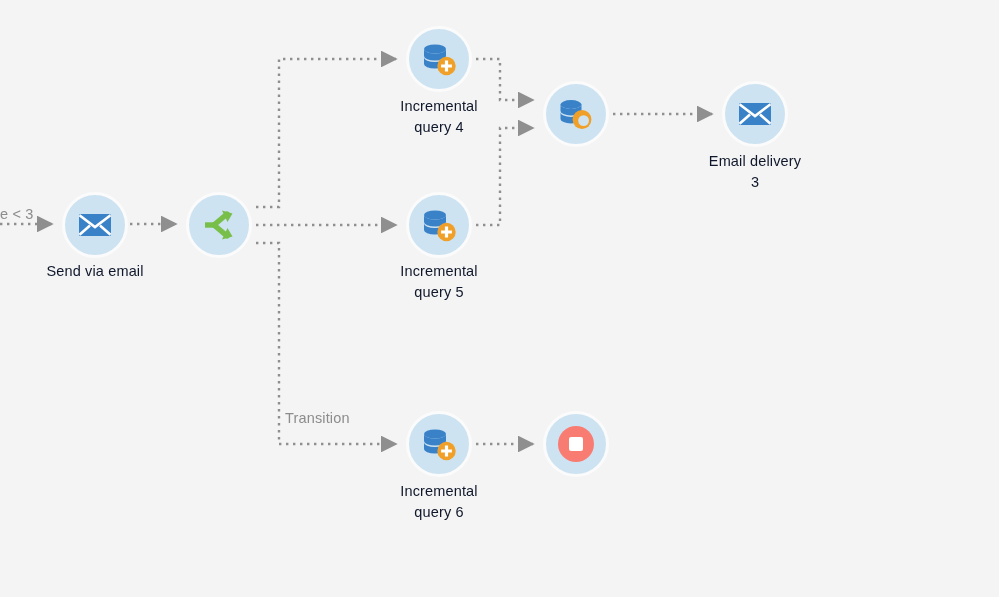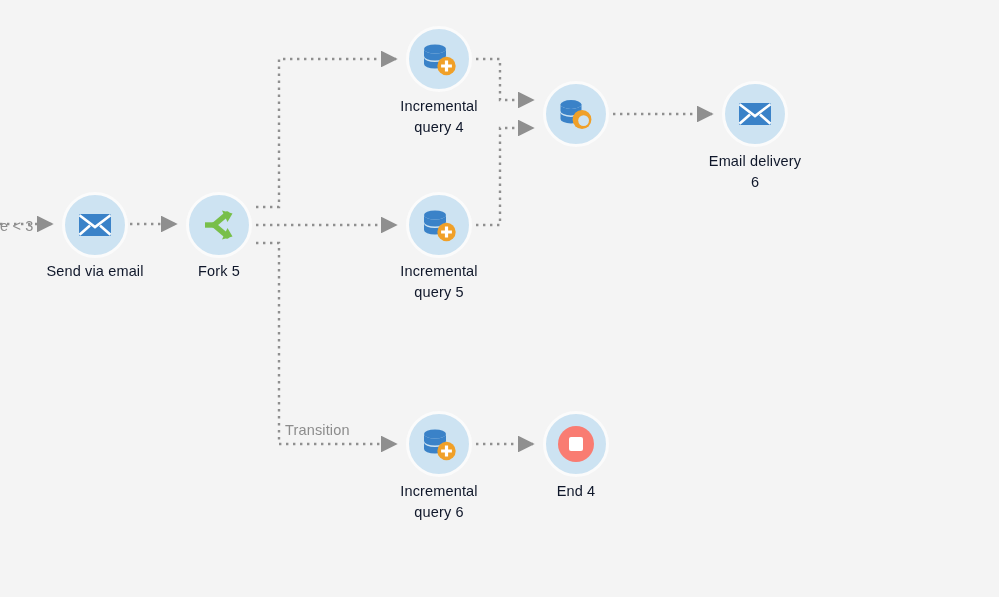--- a/index.html
+++ b/index.html
@@ -112,21 +112,20 @@
     <span>
       <svg class="icon-svg" width="34" height="32" viewBox="0 0 34 32">
         <path d="M 3 16 L 14 16" stroke="#78bf4a" stroke-width="5.4" fill="none" stroke-linecap="butt"></path>
         <path d="M 12 16 L 25 5" stroke="#78bf4a" stroke-width="5.4" fill="none" stroke-linecap="round"></path>
         <path d="M 12 16 L 25 27" stroke="#78bf4a" stroke-width="5.4" fill="none" stroke-linecap="round"></path>
         <path d="M 20 1.5 L 30.5 4.5 L 25.5 13 Z" fill="#78bf4a"></path>
         <path d="M 20 30.5 L 30.5 27.5 L 25.5 19 Z" fill="#78bf4a"></path>
       </svg>
     </span>
   </div>
-  <div class="node-label" style="left:134px; top:261px;">Fork 5</div>
 
   <div class="node" style="left:406px; top:26px;">
     <span>
       <svg class="icon-svg" width="36" height="34" viewBox="0 0 36 34">
         <ellipse cx="14" cy="7" rx="11" ry="4.6" fill="#3a82c8"></ellipse>
         <path d="M 3 7 L 3 14 A 11 4.6 0 0 0 25 14 L 25 7 A 11 4.6 0 0 1 3 7 Z" fill="#3a82c8"></path>
         <path d="M 3 15.5 L 3 22 A 11 4.6 0 0 0 25 22 L 25 15.5 A 11 4.6 0 0 1 3 15.5 Z" fill="#3a82c8"></path>
         <circle cx="25.5" cy="24" r="9.2" fill="#f0a028"></circle>
         <path d="M 25.5 18.6 L 25.5 29.4 M 20.1 24 L 30.9 24" stroke="#ffffff" stroke-width="3.2" stroke-linecap="butt"></path>
       </svg>
@@ -178,29 +177,28 @@
   <div class="node" style="left:722px; top:81px;">
     <span>
       <svg class="icon-svg" width="34" height="26" viewBox="0 0 34 26">
         <rect x="1" y="2" width="32" height="22" rx="1.5" fill="#3a82c8"></rect>
         <path d="M 1.5 3.2 L 17 15 L 32.5 3.2" fill="none" stroke="#ffffff" stroke-width="2.6"></path>
         <path d="M 1.5 22.8 L 12 13.5 M 32.5 22.8 L 22 13.5" fill="none" stroke="#ffffff" stroke-width="2.6"></path>
       </svg>
     </span>
   </div>
   <div class="node-label" style="left:670px; top:151px;">Email delivery
-6</div>
+3</div>
 
   <div class="node" style="left:543px; top:411px;">
     <span>
       <svg class="icon-svg" width="38" height="38" viewBox="0 0 38 38">
         <circle cx="19" cy="19" r="18" fill="#f97c72"></circle>
         <rect x="12" y="12" width="14" height="14" rx="2" fill="#ffffff"></rect>
       </svg>
     </span>
   </div>
-  <div class="node-label" style="left:491px; top:481px;">End 4</div>
-
-  <div class="edge-label" style="left:0px; top:216px;">e &lt; 3</div>
-
-  <div class="edge-label" style="left:285px; top:420px;">Transition</div>
+
+  <div class="edge-label" style="left:0px; top:204px;">e &lt; 3</div>
+
+  <div class="edge-label" style="left:285px; top:408px;">Transition</div>
 
 </div>
 
 </body></html>

